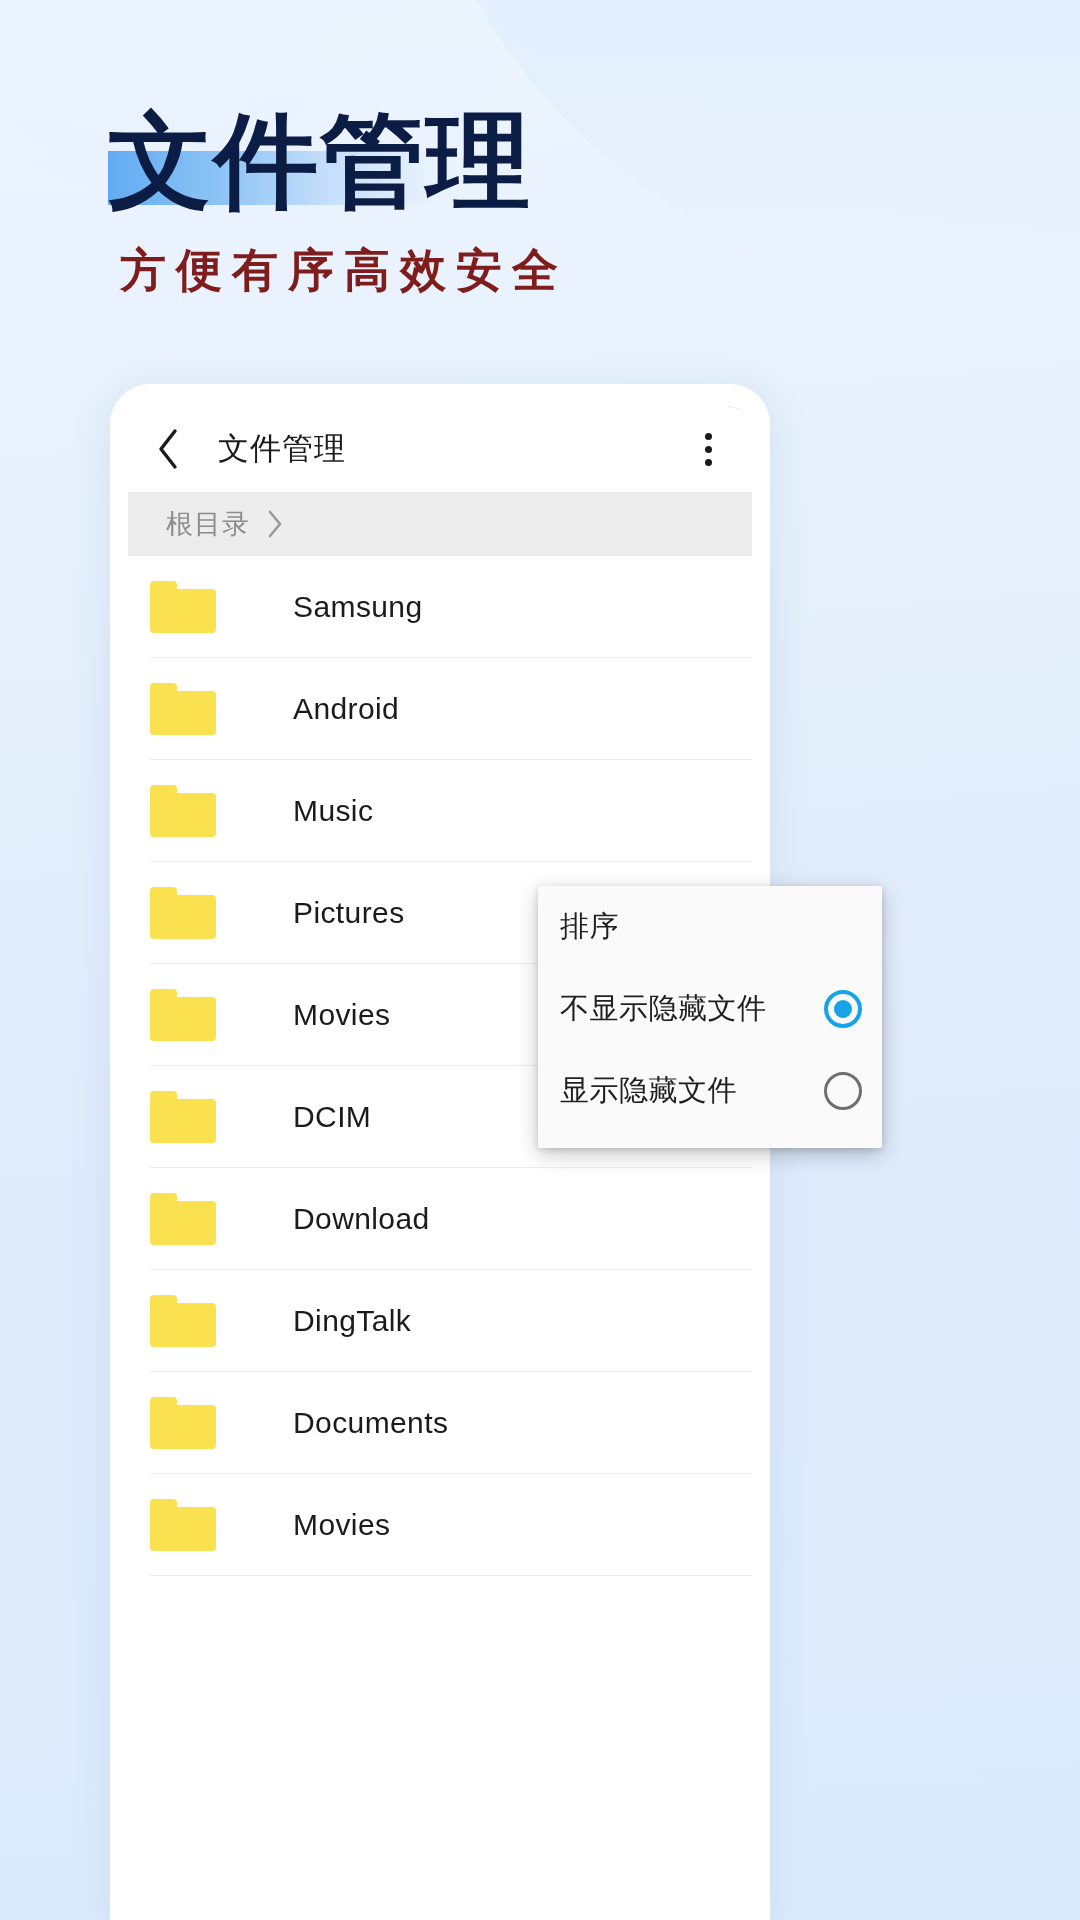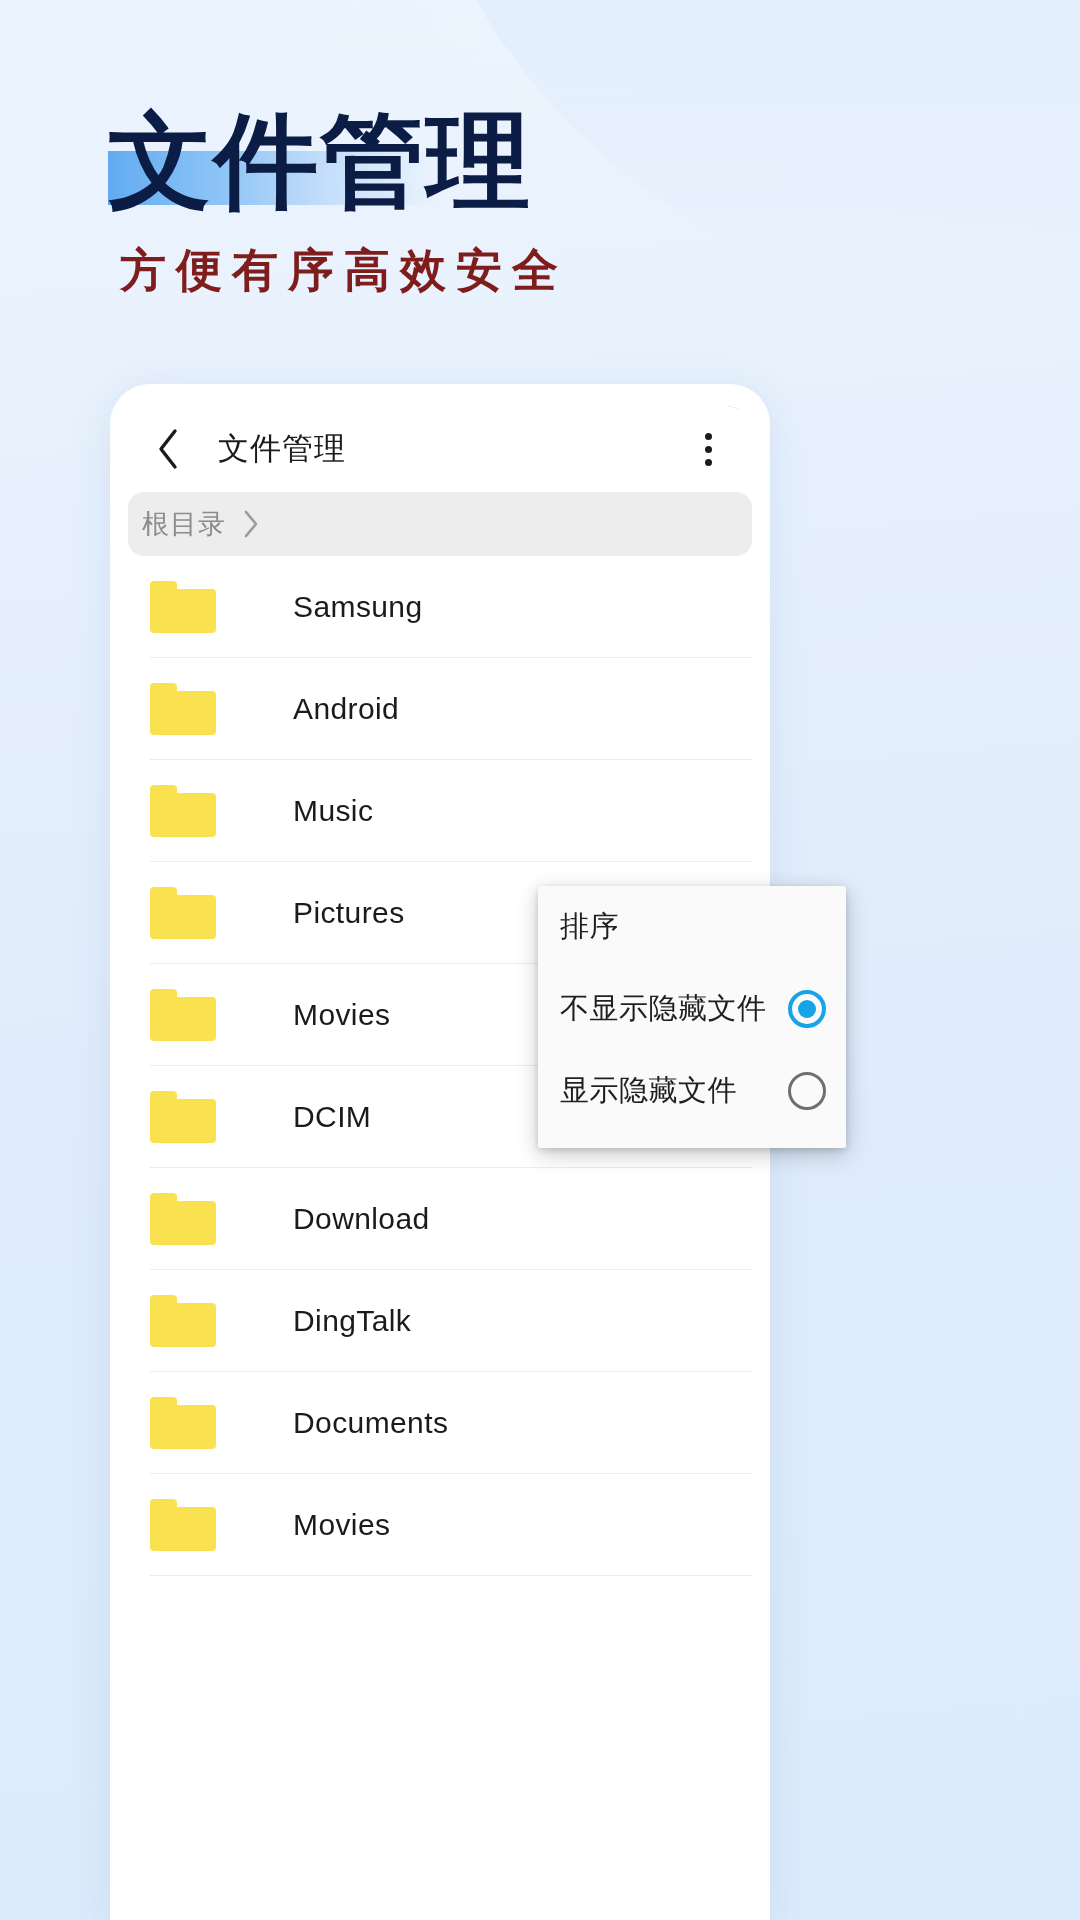--- a/index.html
+++ b/index.html
@@ -63,21 +63,21 @@
   #back-icon{width:44px;height:44px;display:flex;align-items:center;justify-content:center;}
   #back-icon svg{display:block;}
   #appbar-title{
     font-size:31px;color:#1b1b1b;margin-left:28px;letter-spacing:1px;flex:1;
   }
   #overflow-icon{width:44px;height:52px;display:flex;flex-direction:column;
     align-items:center;justify-content:center;gap:6px;}
   #overflow-icon i{width:7px;height:7px;border-radius:50%;background:#1b1b1b;display:block;}
   
   #crumbbar{
-    height:64px;background:#ededed;display:flex;align-items:center;padding-left:14px;border-radius:16px;
+    height:64px;background:#ededed;display:flex;align-items:center;padding-left:38px;
   }
   #crumb-label{font-size:27px;color:#8c8c8c;letter-spacing:1px;}
   #crumb-sep{margin-left:16px;display:flex;align-items:center;}
   
   #file-list{background:#fff;}
   .file-row{
     position:relative;height:102px;display:flex;align-items:center;
     padding-left:22px;
     gap:43px;
   }
@@ -91,21 +91,21 @@
   }
   .folder-icon .body{
     position:absolute;left:0;top:8px;width:66px;height:44px;
     background:#fae14f;border-radius:4px;
   }
   .file-name{
     margin-left:34px;font-size:30px;color:#1b1b1b;letter-spacing:.4px;
   }
   
   #menu{
-    position:absolute;left:428px;top:502px;width:308px;height:262px;
+    position:absolute;left:428px;top:502px;width:344px;height:262px;
     background:#fafafa;border-radius:2px;
     box-shadow:0 6px 22px rgba(0,0,0,.22),0 2px 6px rgba(0,0,0,.14);
   }
   .menu-item{
     height:82px;display:flex;align-items:center;padding:0 20px 0 22px;
   }
   .menu-label{font-size:29px;color:#1f1f1f;letter-spacing:.5px;flex:1;}
   .radio{width:38px;height:38px;border-radius:50%;flex:none;box-sizing:border-box;}
   .radio.on{
     border:4px solid #17a3e8;

